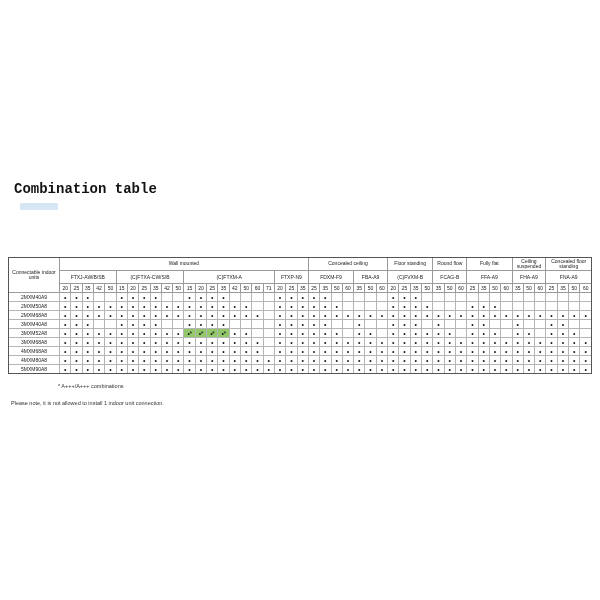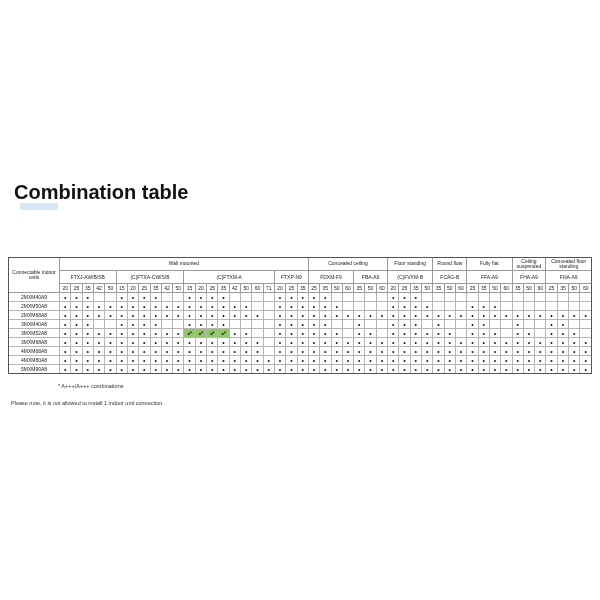--- a/index.html
+++ b/index.html
@@ -12,22 +12,22 @@
   *{box-sizing:border-box;}
   html,body{margin:0;padding:0;}
   body{
     width:600px;height:600px;background:#ffffff;
     font-family:"Liberation Sans", sans-serif;color:#222;
     position:relative;overflow:hidden;
   }
   .page{position:absolute;inset:0;background:#fff;}
   .title{
     position:absolute;left:14px;top:181px;margin:0;
-    font-size:20px;font-weight:bold;color:#121212;
-    font-family:Liberation Sans, sans-serif;
+    font-size:14px;font-weight:bold;color:#121212;
+    font-family:Liberation Mono, monospace;
   }
   .artifact{
     position:absolute;left:20px;top:203px;width:38px;height:7px;
     background:var(--artifact);opacity:.75;border-radius:1px;
   }
   table.combi{
     position:absolute;left:8px;top:257px;width:584px;
     border-collapse:collapse;table-layout:fixed;
     outline:1px solid var(--grid-dark);outline-offset:-1px;
   }

